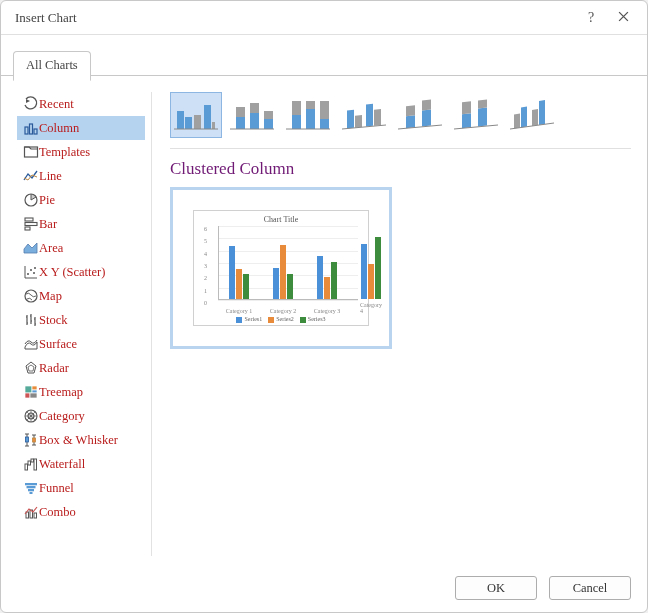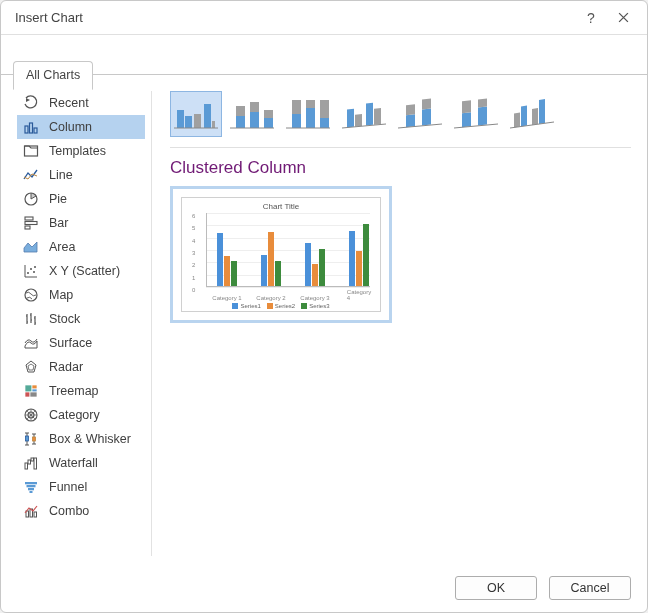--- a/index.html
+++ b/index.html
@@ -13,20 +13,21 @@
     height: 613px;
     overflow: hidden;
   }
   .dialog {
     width: 648px; height: 613px;
     background: #fff;
     border: 1px solid #c8c8c8;
     border-radius: 6px;
     display: flex; flex-direction: column;
     position: relative;
+    font-family: Liberation Serif, serif;
   }
   .titlebar {
     height: 34px;
     display: flex; align-items: center;
     padding: 0 8px 0 14px;
     border-bottom: 1px solid #e0e0e0;
   }
   .titlebar-title { flex: 1; font-size: 13px; color: #444; }
   .titlebar-btn {
     width: 32px; height: 28px;
@@ -41,46 +42,45 @@
     border-bottom: 1px solid #c8c8c8;
   }
   .tab {
     display: inline-block;
     padding: 6px 12px 7px 12px;
     border: 1px solid #c8c8c8;
     border-bottom: 1px solid #fff;
     border-radius: 4px 4px 0 0;
     background: #fff;
     position: relative;
-    top: 16px;
+    top: 6px;
     font-size: 12.5px;
     color: #444;
   }
 
   .body {
     flex: 1;
     display: flex;
     padding: 16px 16px 8px 16px;
     gap: 18px;
     overflow: hidden;
   }
 
   .sidebar {
     width: 135px;
     border-right: 1px solid #e2e2e2;
     padding-right: 6px;
   }
   .side-item {
     display: flex;
     align-items: center;
-    gap: 10px;
     height: 24px;
     padding: 0 6px;
     font-size: 12.5px;
-    color: #404040;
+    color: #b91c1c;
     cursor: default;
     white-space: nowrap;
   }
   .side-item.selected {
     background: #b5d2ef;
   }
   .side-icon {
     width: 16px; height: 16px;
     display: flex; align-items: center; justify-content: center;
     flex: 0 0 16px;
@@ -113,21 +113,21 @@
   .subtype-title {
     margin: 10px 0 8px 0;
     font-size: 17px;
     color: #701a75;
     font-weight: 400;
   }
 
   .preview-tile {
     width: 222px;
     border: 3px solid #b9d4ef;
-    padding: 8px;
+    padding: 20px;
     background: #fff;
   }
   .preview-inner {
     border: 1px solid #d0d0d0;
     background: #fff;
     padding: 4px 6px 2px 6px;
   }
   .preview-title { text-align: center; font-size: 8px; color: #555; margin-bottom: 2px; }
   .preview-chart { position: relative; height: 88px; }
   .preview-plot {

